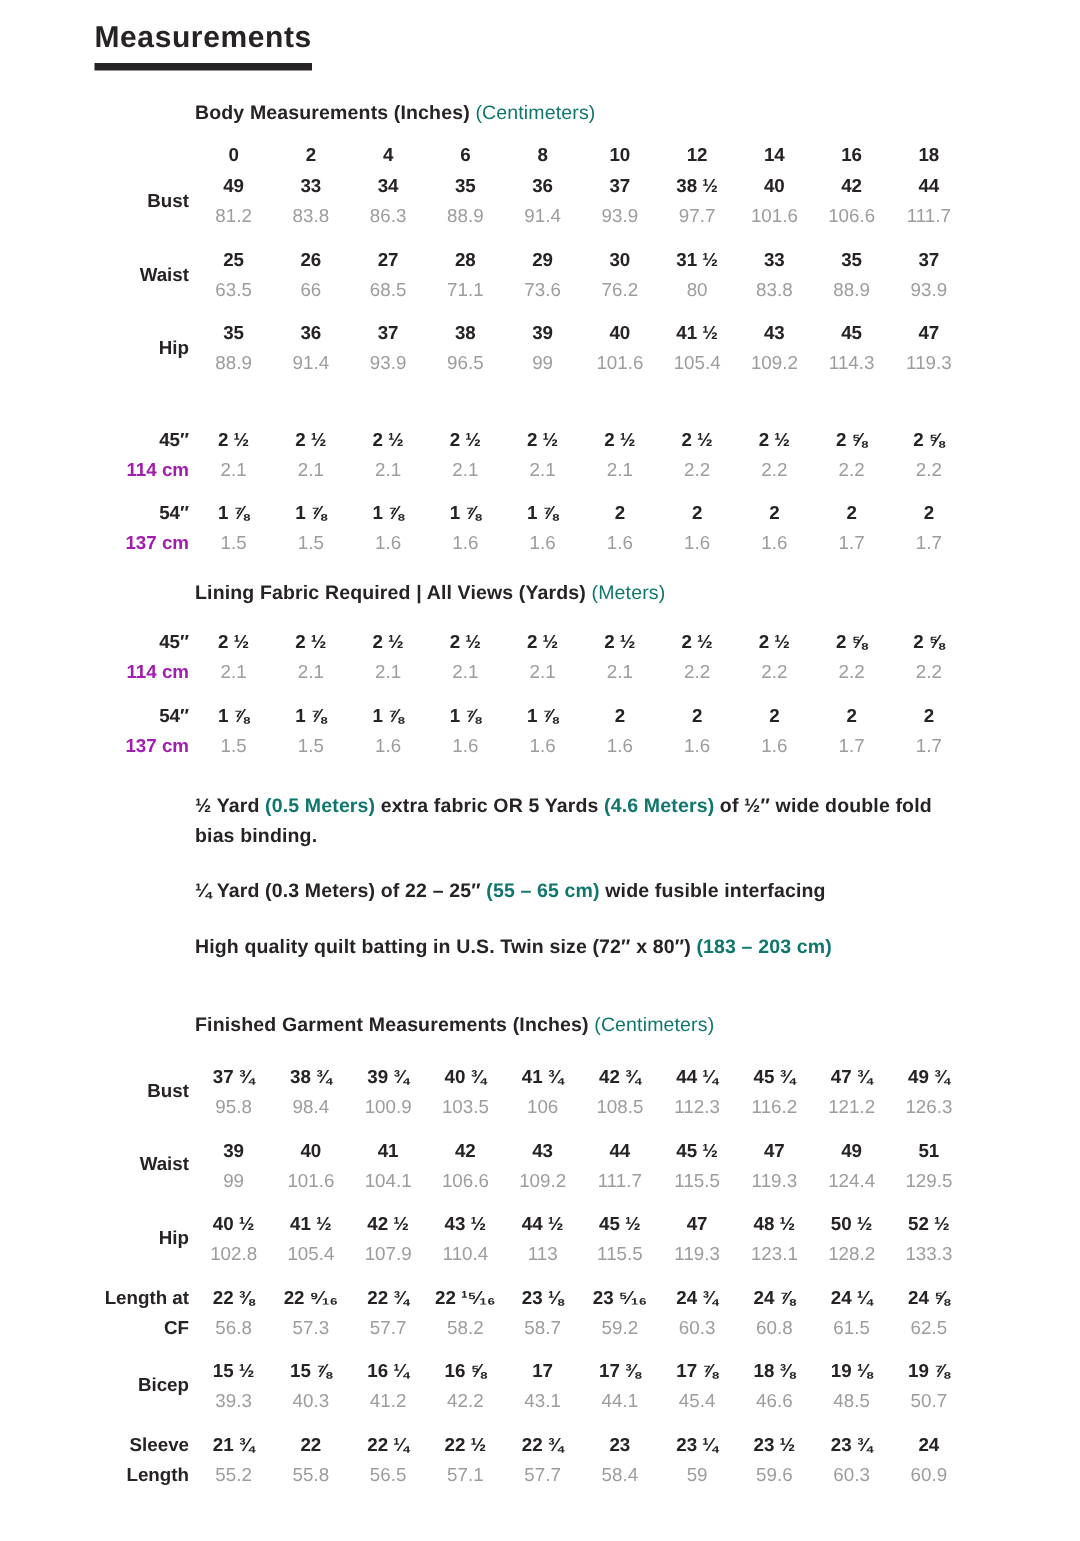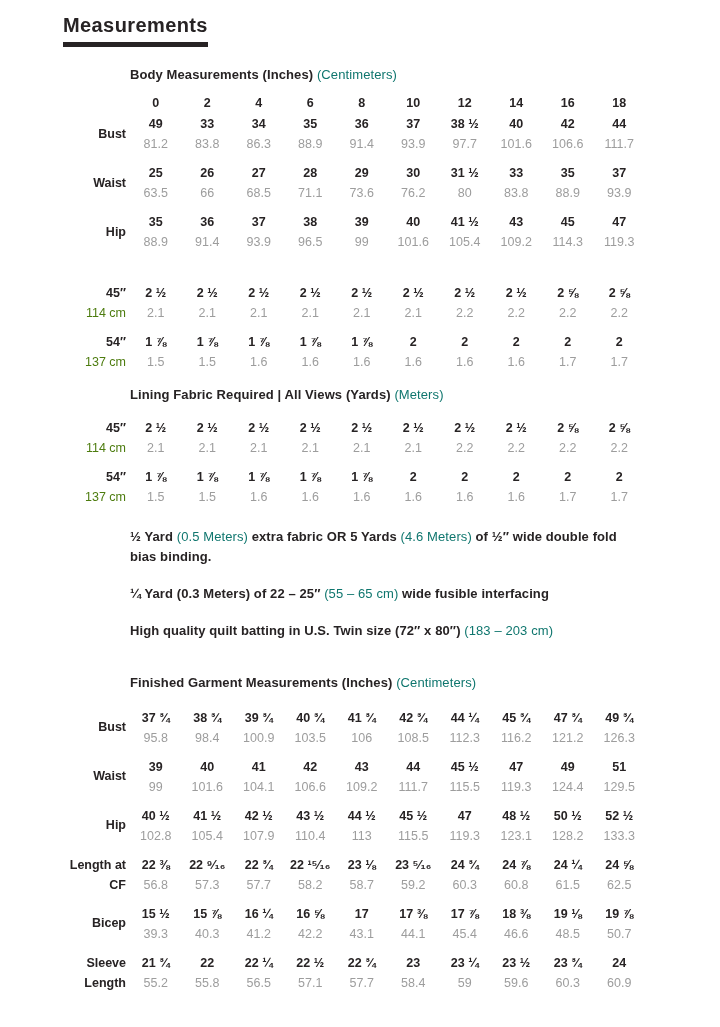--- a/index.html
+++ b/index.html
@@ -59,32 +59,32 @@
     font-size: 12.5px; font-weight: normal;
     color: #9d9d9d; line-height: 20px; white-space: nowrap;
   }
   .labelcell { text-align: right; padding-right: 4px; }
   .rlabel {
     font-size: 12.5px; font-weight: bold;
     line-height: 15px;
   }
   .rlabel.two-line { line-height: 20px; }
   .rsub {
-    font-size: 12.5px; color: #4d7c0f;
-    line-height: 20px; white-space: nowrap;
+    font-size: 12.5px; color: #a21caf;
+    line-height: 20px; white-space: nowrap; font-weight: bold;
   }
 
   .notes { margin: 20px 0 4px 67px; max-width: 512px; }
   .note {
     margin: 0 0 17px 0;
     font-size: 13px; font-weight: bold;
     line-height: 1.55;
     letter-spacing: 0.1px;
   }
-  .note .muted { font-weight: normal; }
+  .note .muted { font-weight: bold; }
 
   .gap-sm { height: 6px; }
   .gap-md { height: 16px; }
 </style>
 </head>
 <body>
 
 <div class="page">
 
   <h1 class="title">Measurements</h1>

